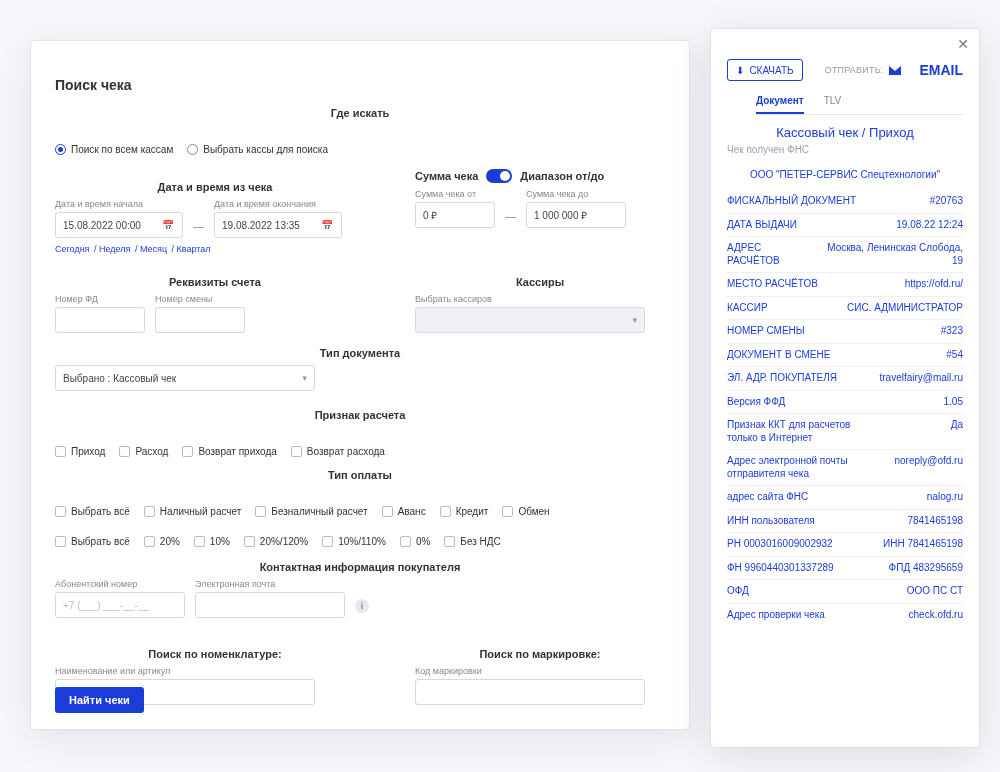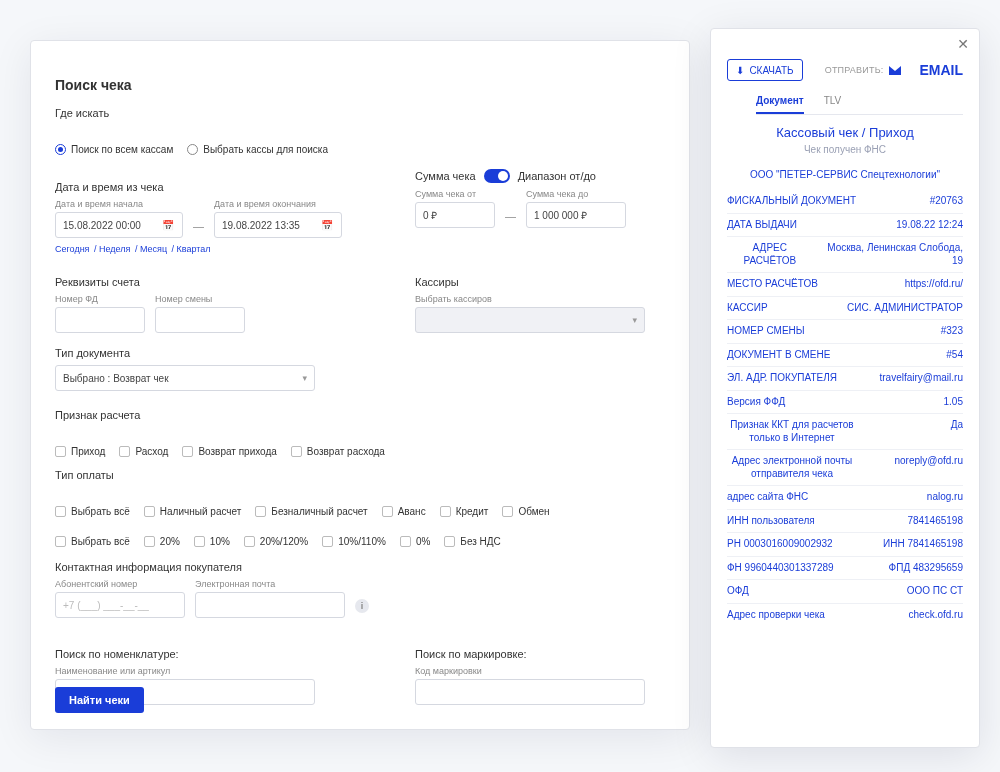--- a/index.html
+++ b/index.html
@@ -22,23 +22,24 @@
     padding: 36px 24px;
     box-shadow: 0 8px 40px rgba(0,0,50,0.08);
   }
   .page-title {
     font-size: 14px;
     font-weight: bold;
     margin-bottom: 14px;
   }
   .section-title {
     font-size: 11px;
-    font-weight: normal;
+    font-weight: bold;
     margin-top: 12px;
     margin-bottom: 6px;
+    text-align: center;
   }
   .field-label {
     font-size: 9px;
     color: #888;
     margin-bottom: 3px;
     display: block;
   }
   .radio-row, .check-row { display:flex; align-items:center; flex-wrap:wrap; gap:14px; }
   .radio-opt, .check-opt { display:inline-flex; align-items:center; gap:5px; font-size:10px; color:#333;margin-top:19px; }
   .radio-opt .dot {
@@ -122,26 +123,26 @@
   .email-icon { width:12px; height:9px; background:#1A3DD8; display:inline-block; position:relative; }
   .email-icon::after {
     content:""; position:absolute; width:0; height:0;
     border-left:6px solid transparent; border-right:6px solid transparent;
     border-top:5px solid #fff; top:0; left:0;
   }
   .tabs { display:flex; gap:20px; border-bottom:1px solid #e5e7ee; margin-bottom:10px;margin-left:29px; }
   .tab { padding:4px 0 6px; font-size:10px; color:#888; cursor:pointer; }
   .tab.active { color:#1A3DD8; font-weight:600; border-bottom:2px solid #1A3DD8; }
   .r-title { text-align:center; color:#1A3DD8; font-size:13px; font-weight:500; margin-top:6px; }
-  .r-sub  { text-align:center; color:#9aa0b4; font-size:10px; margin:4px 0 14px; }
+  .r-sub  { text-align:left; color:#9aa0b4; font-size:10px; margin:4px 0 14px; }
   .r-company { text-align:center; font-size:10px; color:#1A3DD8; margin-bottom:10px; }
   .kv { display:flex; justify-content:space-between; align-items:flex-start;
         font-size:10px; color:#1A3DD8; padding:5px 0; border-top:1px solid #eef0f5; gap:8px;}
   .kv:first-child{border-top:none;}
-  .kv .k { max-width:130px; text-align:center; line-height:1.25;}
+  .kv .k { max-width:130px; text-align:left; line-height:1.25;}
   .kv .v { text-align:right; line-height:1.25; }
   .kv-list{max-height:520px; overflow:hidden;}
 </style>
 </head>
 <body>
 
 <div class="search-panel">
   <div class="page-title">Поиск чека</div>
 
   <div class="section-title">Где искать</div>
@@ -226,21 +227,21 @@
       <span class="field-label">Выбрать кассиров</span>
       <div class="input disabled select-input" style="width:230px;">
         <span></span>
           <span class="chev">▾</span>
       </div>
     </div>
   </div>
 
   <div class="section-title" style="margin-top:14px;">Тип документа</div>
   <div class="input select-input" style="width:260px;">
-    <span>Выбрано : Возврат чек</span>
+    <span>Выбрано : Кассовый чек</span>
     <span class="chev">▾</span>
   </div>
 
   <div class="section-title" style="margin-top:18px;">Признак расчета</div>
   <div class="check-row" id="calcsign-row">
       <label class="check-opt">
         <span class="box"></span>
         <span>Приход</span>
       </label>
       <label class="check-opt">

